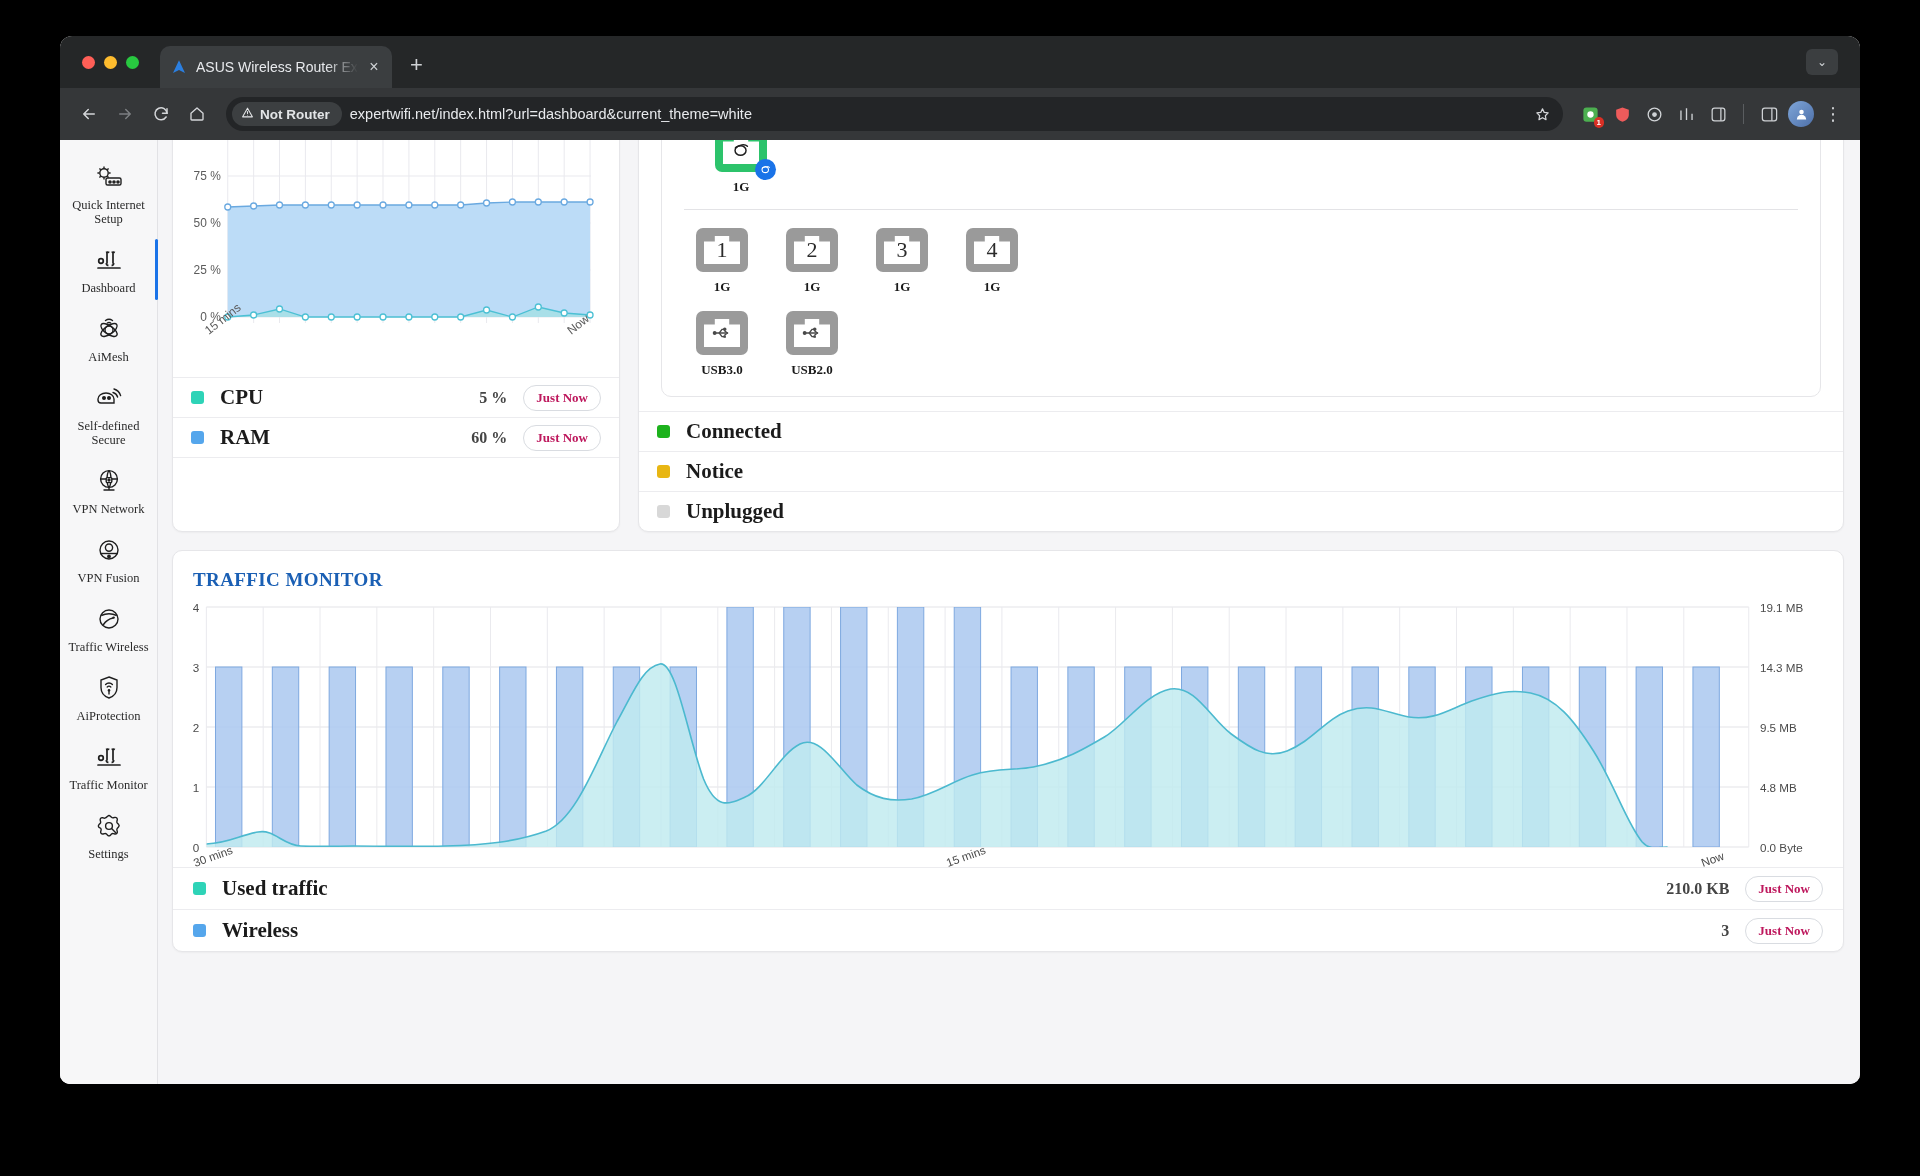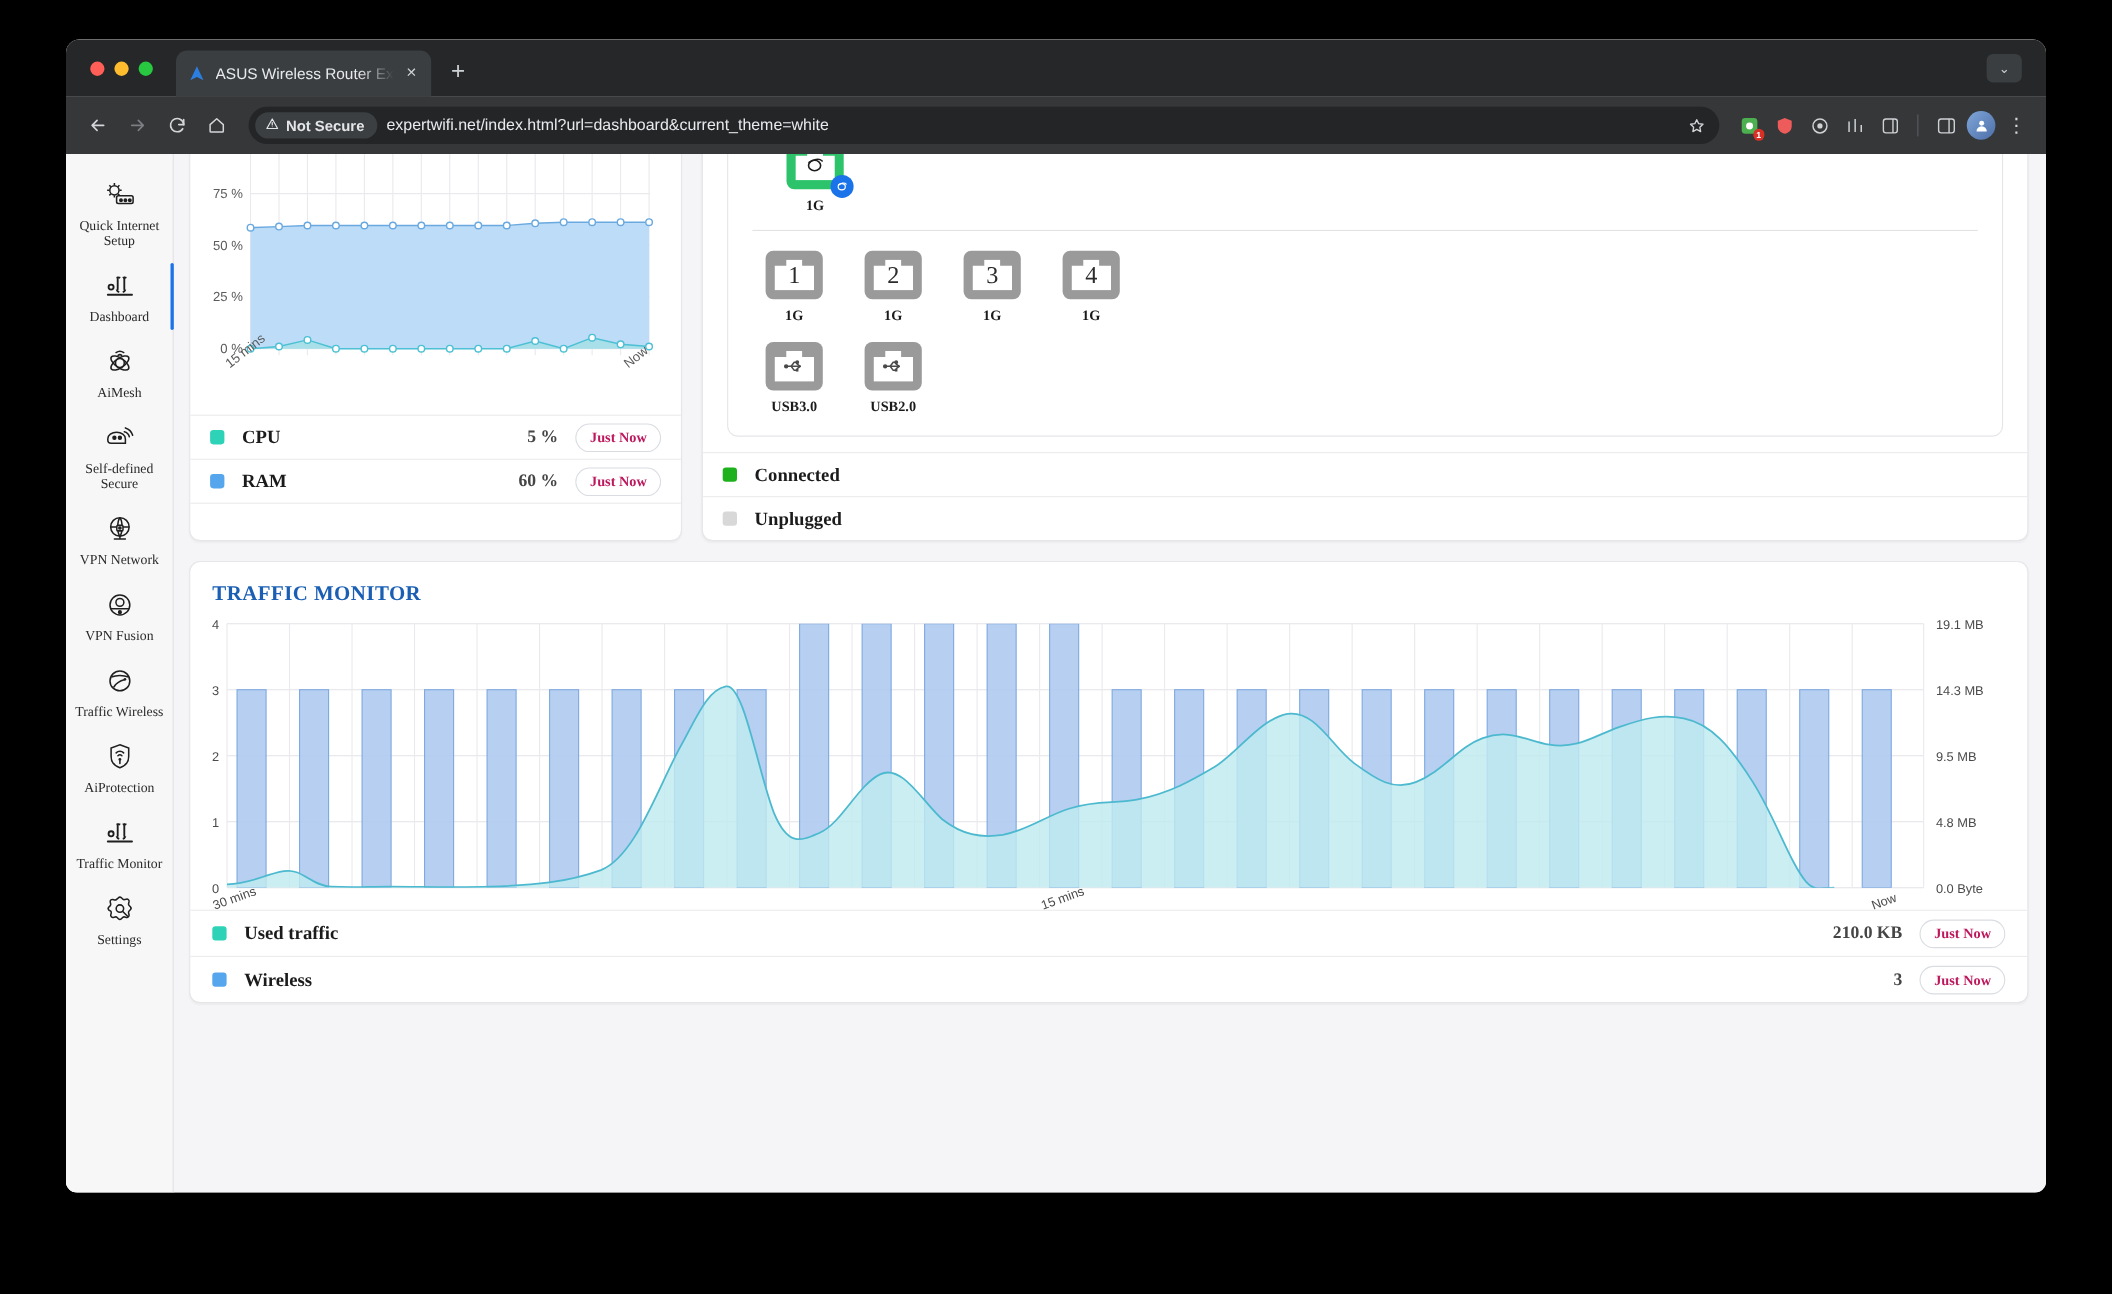--- a/index.html
+++ b/index.html
@@ -124,21 +124,21 @@
 
   
   .cpu-chart { position: relative; height: 258px; padding: 0 14px 0 0; }
   .legend-row {
     display: flex; align-items: center; height: 38px;
     border-top: 1px solid #ececef; padding: 0 18px;
     font-family: "Liberation Serif", serif;
   }
   .legend-row.tall { height: 40px; }
   .sw { width: 13px; height: 13px; border-radius: 3px; flex: 0 0 13px; }
-  .legend-name { font-size: 17px; font-weight: bold; color: #1b1b1b; margin-left: 16px; }
+  .legend-name { font-size: 21px; font-weight: bold; color: #1b1b1b; margin-left: 16px; }
   .legend-val { margin-left: auto; font-size: 16px; font-weight: bold; color: #454545; }
   .pill {
     margin-left: 16px; border: 1px solid #d9dce1; border-radius: 14px;
     padding: 4px 12px; font-size: 13px; color: #be185d; font-weight: bold;
     background: #fff; white-space: nowrap; cursor: pointer;
     font-family: "Liberation Serif", serif;
   }
   .legend-spacer { height: 26px; }
 
   
@@ -226,21 +226,21 @@
 
       <div class="omnibox">
         <span class="notsecure">
           <span>
             <svg width="13" height="13" viewBox="0 0 24 24" fill="none" stroke="#e3e5e7" stroke-width="2" stroke-linejoin="round">
                 <path d="M12 4l9 16H3z"></path>
                 <path d="M12 10v4" stroke-linecap="round"></path>
                 <circle cx="12" cy="17" r=".8" fill="#e3e5e7" stroke="none"></circle>
               </svg>
           </span>
-          <span>Not Secure</span>
+          <span>Not Router</span>
         </span>
         <span class="url">expertwifi.net/index.html?url=dashboard&amp;current_theme=white</span>
         <span class="omni-right">
           <span class="ext">
             <svg width="17" height="17" viewBox="0 0 24 24" fill="none" stroke="#d4d6d9" stroke-width="1.7" stroke-linejoin="round">
                 <path d="M12 4l2.4 5 5.6.8-4 3.9 1 5.5-5-2.7-5 2.7 1-5.5-4-3.9 5.6-.8z"></path>
               </svg>
           </span>
         </span>
       </div>
@@ -607,20 +607,24 @@
                   <span class="port-label">USB2.0</span>
                 </div>
               </div>
             </div>
 
             <div class="legend-row tall">
               <span class="sw" style="background:#1db21d"></span>
               <span class="legend-name">Connected</span>
             </div>
             <div class="legend-row tall">
+              <span class="sw" style="background:#e8b613"></span>
+              <span class="legend-name">Notice</span>
+            </div>
+            <div class="legend-row tall">
               <span class="sw" style="background:#d8d8d8"></span>
               <span class="legend-name">Unplugged</span>
             </div>
           </div>
         </div>
 
         <div class="card card-traffic">
           <div class="tm-title">TRAFFIC MONITOR</div>
           <div class="tm-chart">
             <svg width="100%" height="268" viewBox="0 0 1630 268" preserveAspectRatio="none">

